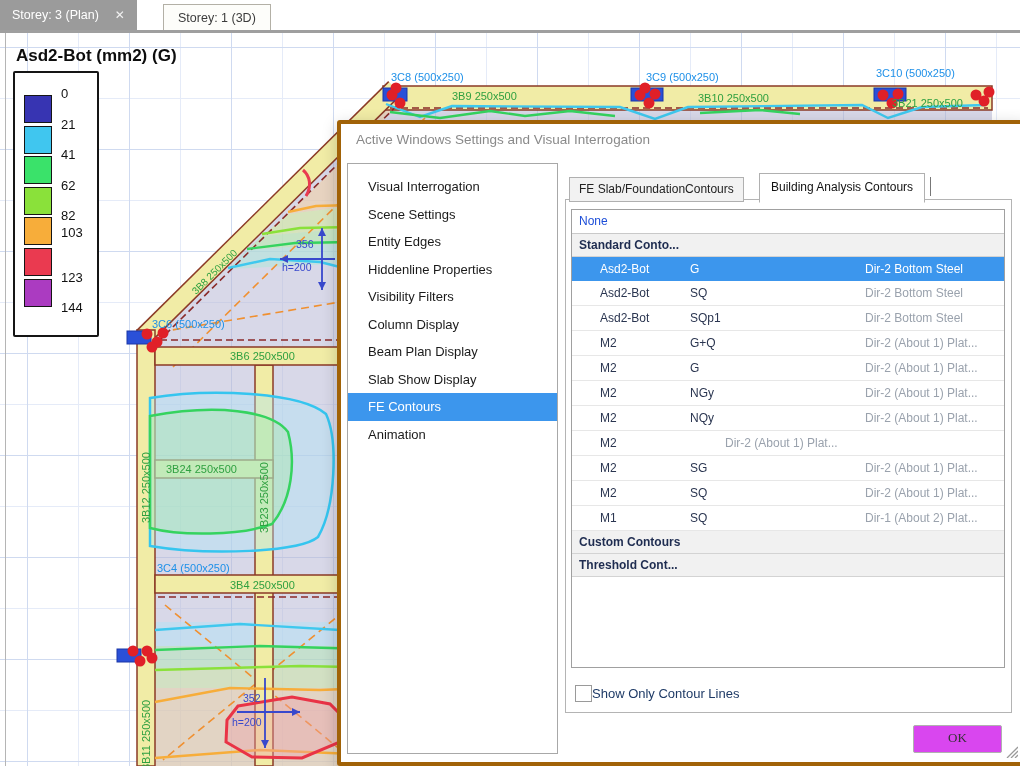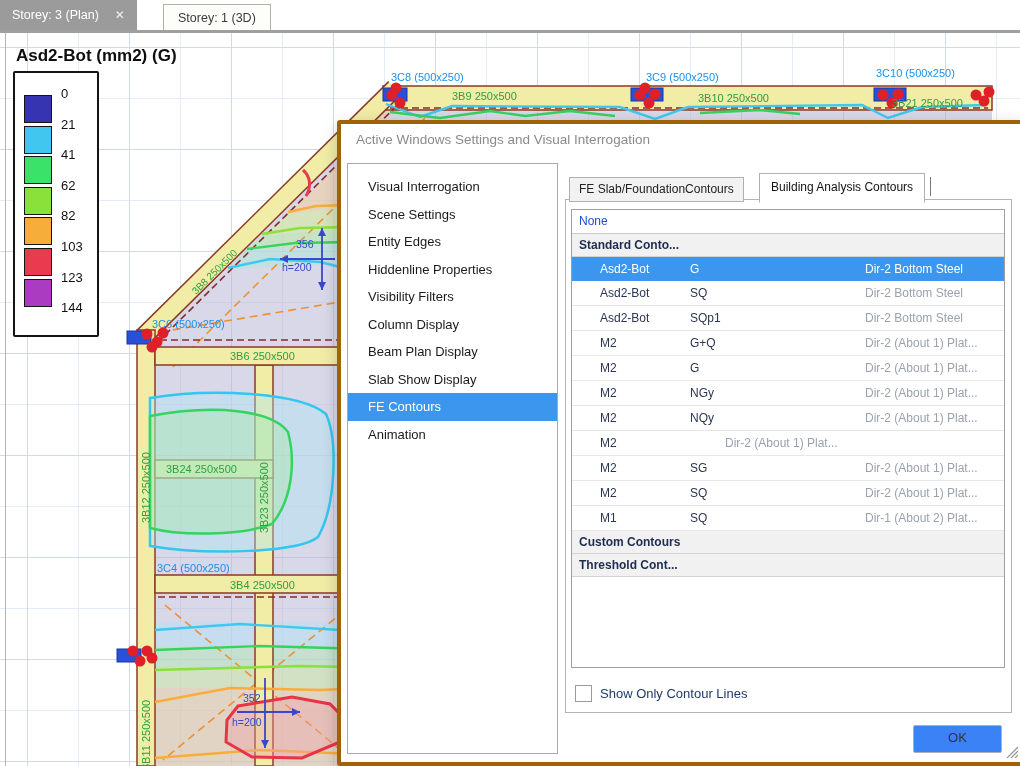--- a/index.html
+++ b/index.html
@@ -45,22 +45,22 @@
   .t-none{height:23px;line-height:23px;padding-left:7px;color:#1d4ed8;border-bottom:1px solid #c9c9c9;}
   .t-head{height:22px;line-height:22px;padding-left:7px;background:#f1f1f1;font-weight:bold;color:#1e2c50;border-bottom:1px solid #d3d3d3;}
   .t-row{display:flex;height:24px;line-height:24px;border-bottom:1px solid #e7e7e7;color:#2a3550;}
   .t-row .c1{width:118px;padding-left:28px;box-sizing:border-box;}
   .t-row .c2{width:140px;}
   .t-row .c3{flex:1;color:#9aa2ad;white-space:nowrap;overflow:hidden;margin-left:35px;}
   .t-row.sel{background:#3c96ed;border-bottom:none;}
   .t-row.sel .c1,.t-row.sel .c2,.t-row.sel .c3{color:#fff;}
   .chk-row{position:absolute;left:234px;top:561px;display:flex;align-items:center;}
   .chk-box{width:15px;height:15px;border:1px solid #9a9a9a;background:#fff;}
-  .chk-lbl{margin-left:8px;font-size:13px;color:#1e3a66;}
-  .ok-btn{position:absolute;left:572px;top:601px;width:87px;height:26px;background:#3b82f6;border:1px solid #b0b0b0;border-radius:2px;font-size:13px;color:#333;text-align:center;line-height:24px;cursor:pointer;}
+  .chk-lbl{font-size:13px;color:#1e3a66;}
+  .ok-btn{position:absolute;left:572px;top:601px;width:87px;height:26px;background:#d946ef;border:1px solid #b0b0b0;border-radius:2px;font-size:13px;color:#333;text-align:center;line-height:24px;cursor:pointer;font-family:Liberation Serif, serif;}
   .grip{position:absolute;right:5px;bottom:4px;width:14px;height:14px;}
 </style>
 </head>
 <body>
 
 <div class="canvas"></div>
 <div class="canvas-edge"></div>
 
 <svg class="plan-svg" viewBox="0 0 1020 766">
 
@@ -219,21 +219,21 @@
   <div class="lg-sw" style="top: 83.2px; background-color: rgb(58, 226, 106);"></div>
   <div class="lg-sw" style="top: 113.8px; background-color: rgb(138, 225, 58);"></div>
   <div class="lg-sw" style="top: 144.4px; background-color: rgb(247, 173, 58);"></div>
   <div class="lg-sw" style="top: 175px; background-color: rgb(234, 58, 80);"></div>
   <div class="lg-sw" style="top: 205.6px; background-color: rgb(171, 59, 193);"></div>
   <div class="lg-lb" style="top:13px">0</div>
   <div class="lg-lb" style="top:43.6px">21</div>
   <div class="lg-lb" style="top:74.2px">41</div>
   <div class="lg-lb" style="top:104.8px">62</div>
   <div class="lg-lb" style="top:135.4px">82</div>
-  <div class="lg-lb" style="top:166px">103</div>
+  <div class="lg-lb" style="top:152px">103</div>
   <div class="lg-lb" style="top:196.6px">123</div>
   <div class="lg-lb" style="top:227.2px">144</div>
 </div>
 
 <div class="tabbar">
   <div class="wtab-active">
     <span>Storey: 3 (Plan)</span>
     <span class="close">✕</span>
   </div>
   <div class="wtab-inactive">

